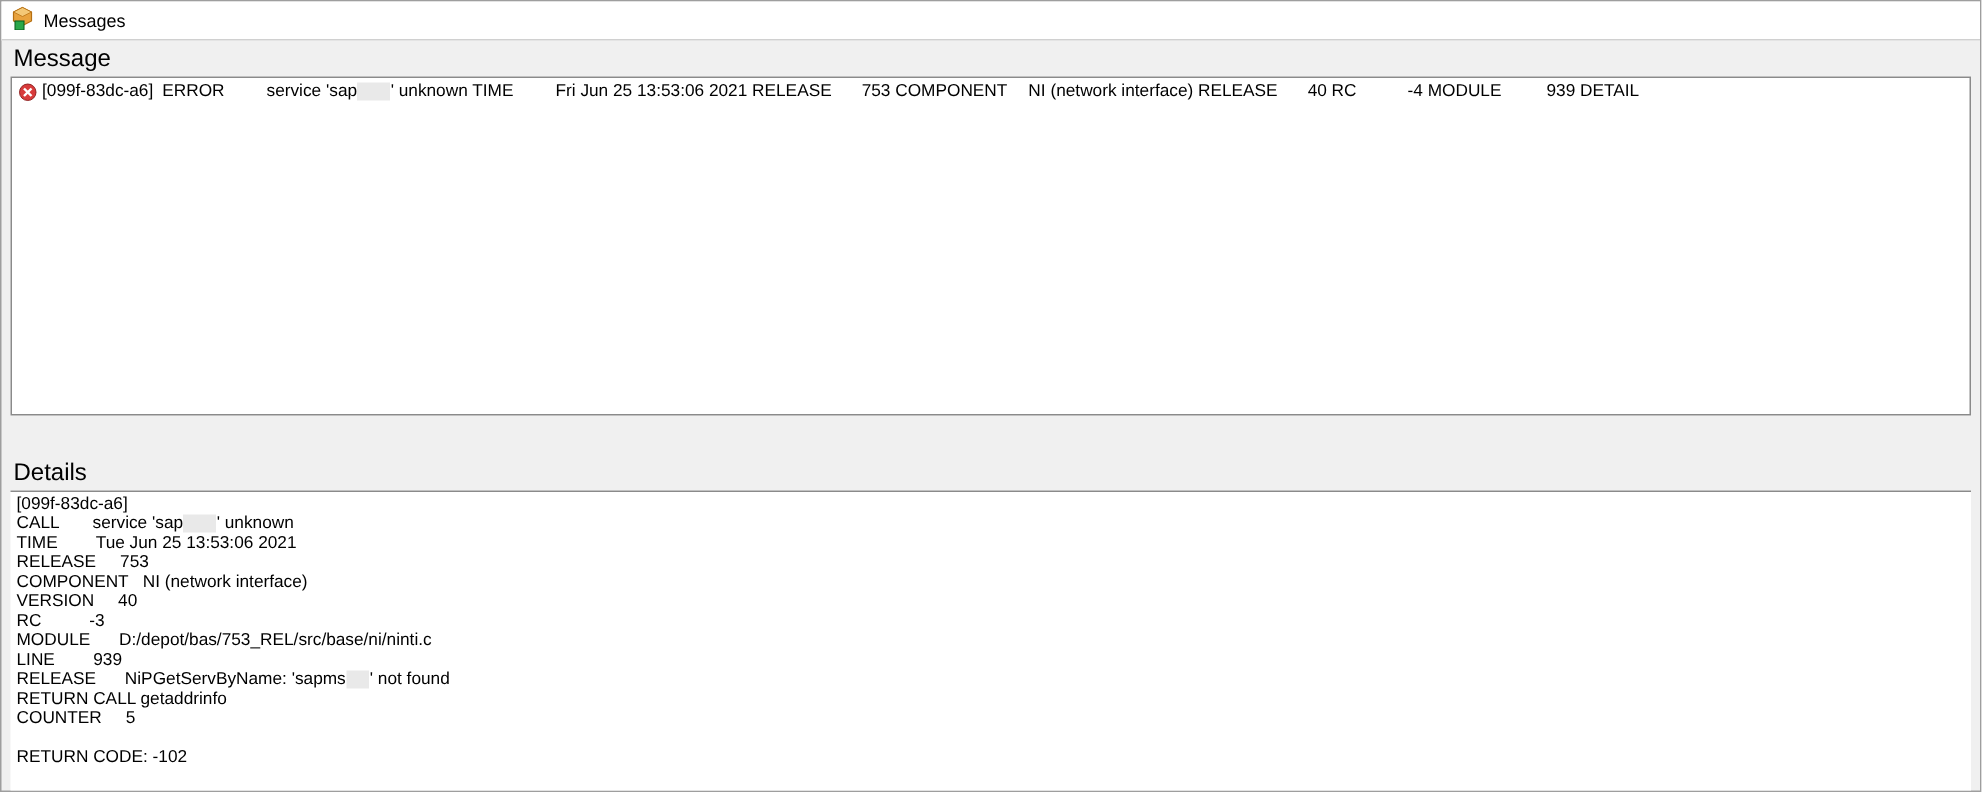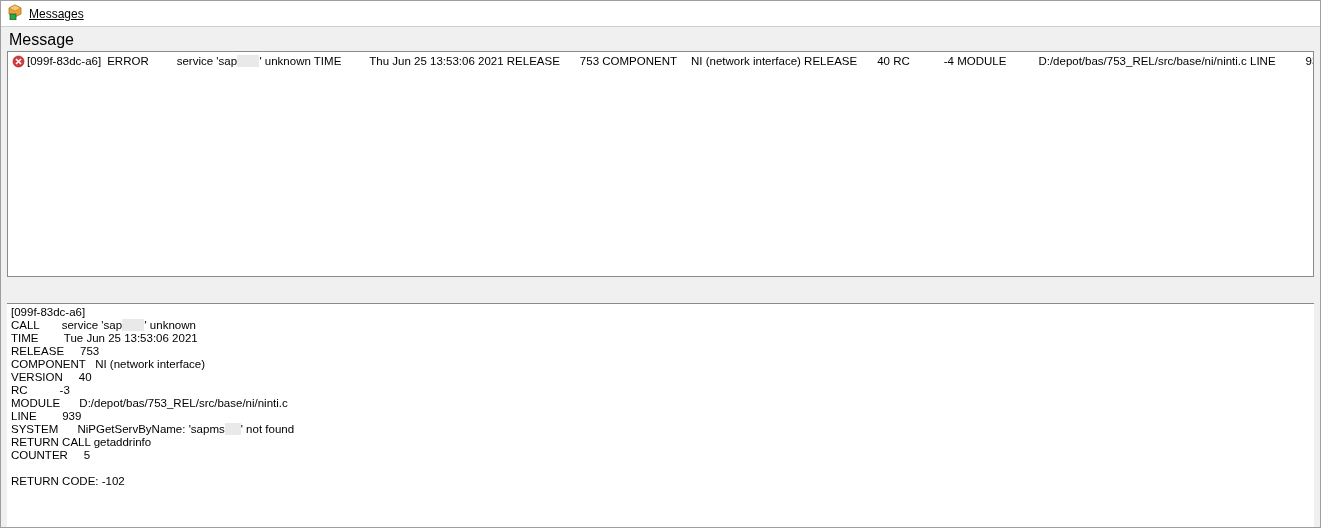--- a/index.html
+++ b/index.html
@@ -20,21 +20,20 @@
     flex-direction: column;
   }
   .titlebar {
     display: flex;
     align-items: center;
     height: 26px;
     padding: 0 6px;
     background: #fff;
     border-bottom: 1px solid #d0d0d0;
     gap: 6px;
-    text-decoration: underline;
   }
   .titlebar svg { flex: 0 0 auto; }
   .titlebar .title { font-size: 12px; }
   .section-label {
     padding: 4px 6px 2px 8px;
     font-size: 16px;
     color: #000;
   }
   .grid-area {
     margin: 0 6px;
@@ -104,42 +103,42 @@
           <line x1="4" y1="4" x2="9" y2="9" stroke="#fff" stroke-width="1.6"></line>
           <line x1="9" y1="4" x2="4" y2="9" stroke="#fff" stroke-width="1.6"></line>
         </svg>
       </span>
       <span class="cell">[099f-83dc-a6]</span>
       <span class="cell">ERROR</span>
       <span class="cell">&nbsp;&nbsp;&nbsp;&nbsp;&nbsp;</span>
       <span>service 'sap</span>
       <span class="masked">&nbsp;&nbsp;&nbsp;&nbsp;&nbsp;&nbsp;&nbsp;</span>
       <span class="cell">' unknown TIME</span>
-      <span class="cell" style="padding-left:22px">Thu Jun 25 13:53:06 2021 RELEASE</span>
+      <span class="cell" style="padding-left:22px">Fri Jun 25 13:53:06 2021 RELEASE</span>
       <span class="cell" style="padding-left:14px">753 COMPONENT</span>
       <span class="cell" style="padding-left:8px">NI (network interface) RELEASE</span>
       <span class="cell" style="padding-left:14px">40 RC</span>
       <span class="cell" style="padding-left:28px">-4 MODULE</span>
-      <span class="cell" style="padding-left:26px">D:/depot/bas/753_REL/src/base/ni/ninti.c LINE</span>
       <span class="cell" style="padding-left:24px">939 DETAIL</span>
 
     </div>
   </div>
 
   <div class="spacer"></div>
 
+  <div class="section-label">Details</div>
 
   <div class="details-area"><span>[099f-83dc-a6]</span>
 <span>CALL       service 'sap</span><span class="masked">       </span><span>' unknown</span>
 <span>TIME        Tue Jun 25 13:53:06 2021</span>
 <span>RELEASE     753</span>
 <span>COMPONENT   NI (network interface)</span>
 <span>VERSION     40</span>
 <span>RC          -3</span>
 <span>MODULE      D:/depot/bas/753_REL/src/base/ni/ninti.c</span>
 <span>LINE        939</span>
-<span>SYSTEM      NiPGetServByName: 'sapms</span><span class="masked">     </span><span>' not found</span>
+<span>RELEASE      NiPGetServByName: 'sapms</span><span class="masked">     </span><span>' not found</span>
 <span>RETURN CALL getaddrinfo</span>
 <span>COUNTER     5</span>
 <span></span>
 <span>RETURN CODE: -102</span></div>
 
 </div>
 
 </body></html>

